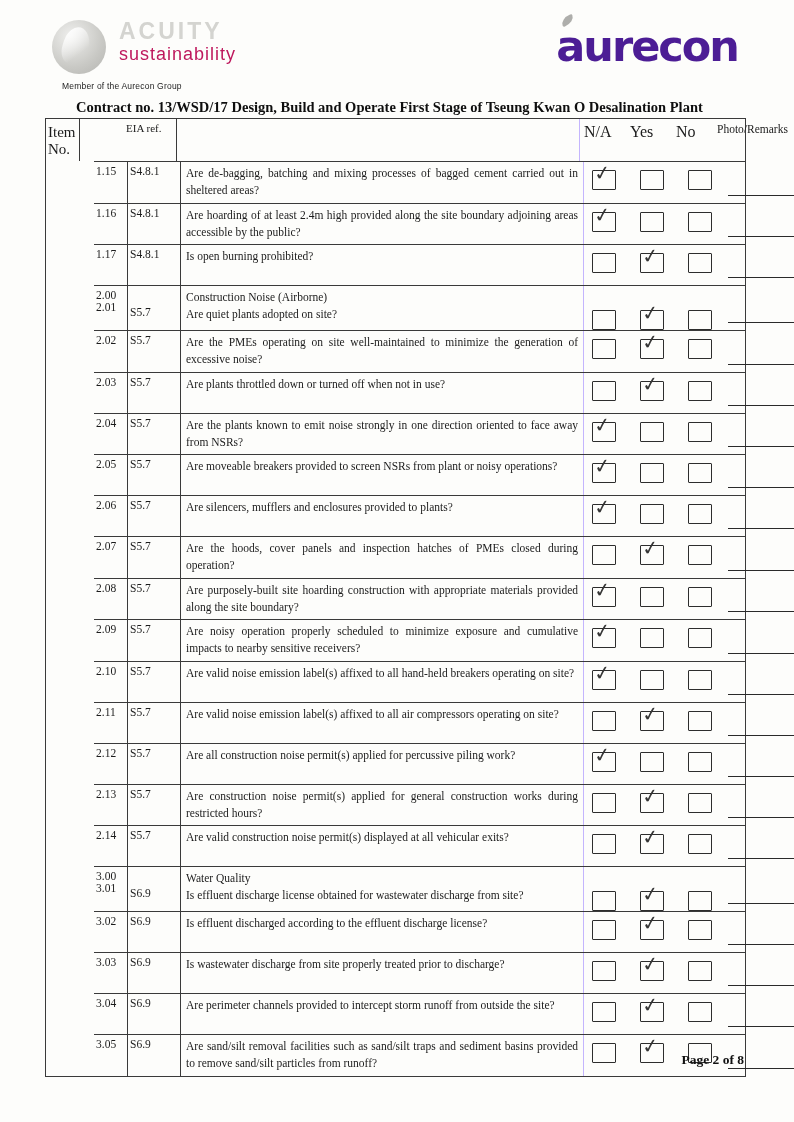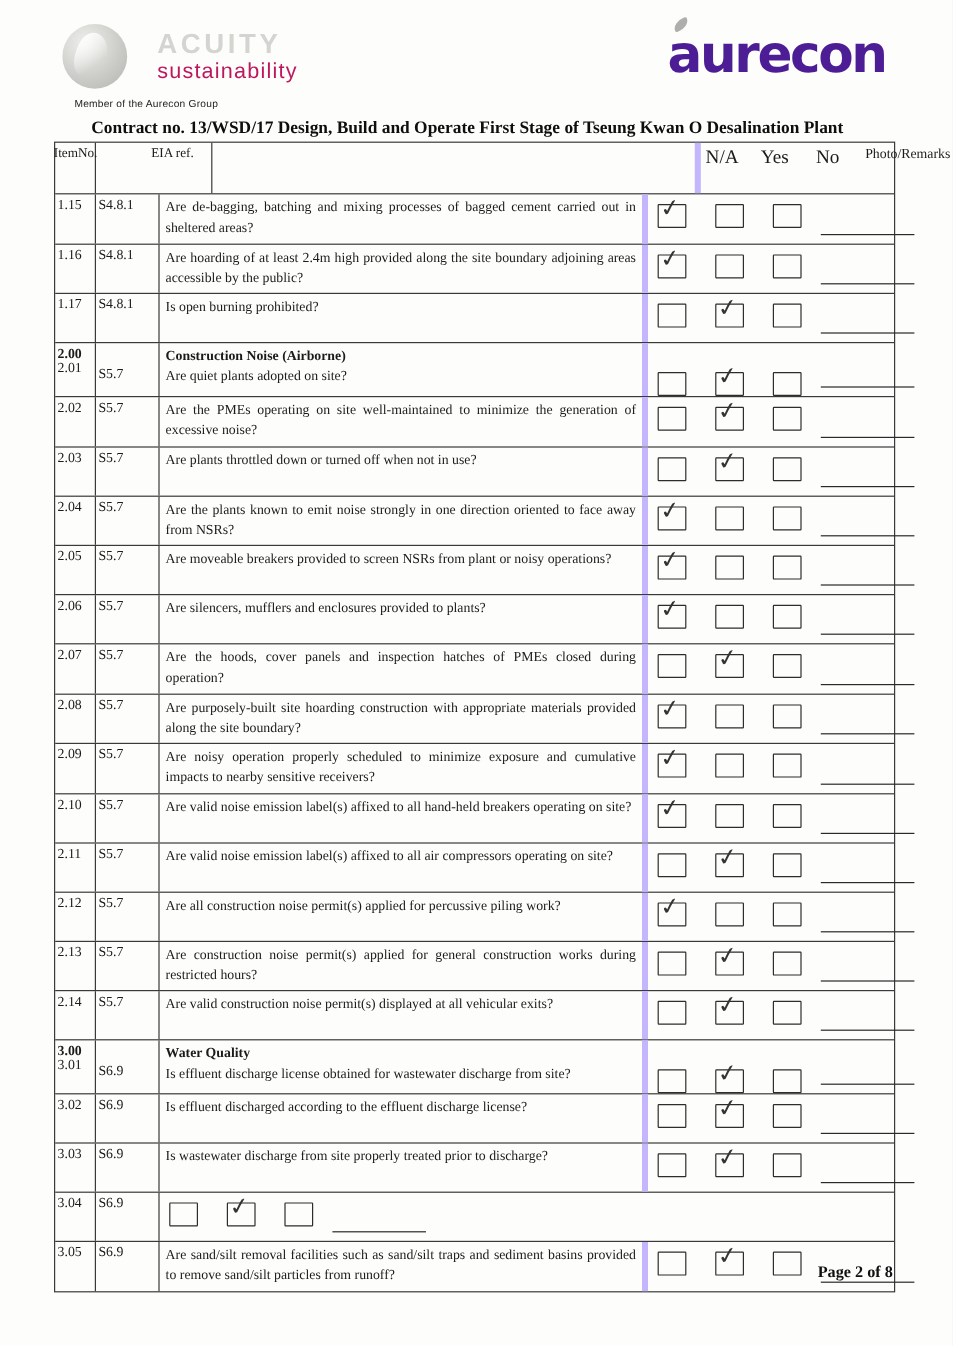--- a/index.html
+++ b/index.html
@@ -4,21 +4,21 @@
 <style>
   html,body { margin:0; padding:0; background:#e9e9e7; }
   .page {
     position:relative; width:794px; height:1122px; margin:0 auto;
     background:#fdfdfb; overflow:hidden;
     font-family:"Liberation Serif", serif; color:#1b1b1b;
   }
 
   
   .acuity { position:absolute; left:52px; top:20px; }
-  .acuity-top { display:flex; align-items:center; gap:25px; }
+  .acuity-top { display:flex; gap:13px; }
   .acuity-circle {
     width:54px; height:54px; border-radius:50%;
     background: radial-gradient(circle at 35% 30%, #efefed 0%, #c9c9c5 60%, #b3b3af 100%);
     position:relative; flex:0 0 auto;
   }
   .acuity-circle::after {
     content:""; position:absolute; left:11px; top:7px; width:26px; height:38px;
     border-radius:60% 70% 50% 55%;
     background: linear-gradient(125deg, rgba(255,255,255,.95) 10%, rgba(255,255,255,0) 70%);
     transform: rotate(18deg);
@@ -52,45 +52,45 @@
     position:absolute; left:76px; top:99px; width:690px;
     font-weight:bold; font-size:14.5px; color:#0e0e0e; white-space:nowrap;
   }
 
   
   .checklist {
     position:absolute; left:45px; top:118px; width:699px;
     border:1.5px solid #3a3a3a; background:transparent;
   }
   .h-row { display:flex; min-height:42px; }
-  .t-row { display:flex; min-height:40px; border-top:1px solid #3a3a3a; }
+  .t-row { display:flex; min-height:40px; border-top:1px solid #3a3a3a;margin-left:48px; }
   .section-row { min-height:44px; }
 
   .c-item {
     width:30px; flex:0 0 30px; border-right:1px solid #3a3a3a;
     font-size:11.5px; padding:3px 1px 3px 2px;
   }
   .c-eia {
     width:48px; flex:0 0 48px; border-right:1px solid #3a3a3a;
     font-size:11.5px; padding:3px 2px;
   }
   .c-q {
-    width:392px; flex:0 0 392px; border-right:5px solid #c4b5fd;
+    width:392px; flex:0 0 392px; border-right:1px solid #c4b5fd;
     font-size:11.5px; line-height:1.5; padding:3px 5px;
   }
   .q-text { text-align:justify; }
-  .sec-item, .sec-title { font-weight:bold; }
+  .sec-item, .sec-title { font-weight:normal; }
   .section-row .c-eia { padding-top:20px; }
   .section-row .c-checks { padding-top:24px !important; }
 
   .c-checks {
     flex:1 1 auto; position:relative; display:flex;
     align-items:flex-start; padding-top:8px;
   }
-  .h-item { display:flex; flex-direction:row; justify-content:center; font-size:11px; }
+  .h-item { display:flex; flex-direction:column; justify-content:flex-end; font-size:15px; }
   .h-eia { font-size:11px; padding-top:3px;margin-left:44px; }
   .h-checks { padding-top:0; }
   .hl { position:absolute; top:4px; font-size:16px; text-align:left; }
   .hl-na      { left:4px;  width:30px; }
   .hl-yes     { left:50px; width:30px; }
   .hl-no      { left:96px; width:30px; }
   .hl-remarks { left:137px; width:90px; text-align:left; font-size:11.5px; }
 
   .box {
     width:22px; height:18px; flex:0 0 22px;
@@ -596,20 +596,24 @@
   </div>
 
   <div class="t-row">
     <div class="c-item">
       <div class="sec-item"></div>
       <div class="itm">3.04</div>
     </div>
     <div class="c-eia">
       <span class="eia">S6.9</span>
     </div>
+    <div class="c-q">
+      <div class="sec-title"></div>
+      <div class="q-text">Are perimeter channels provided to intercept storm runoff from outside the site?</div>
+    </div>
     <div class="c-checks">
       <span class="box box-na"></span>
       <span class="box box-yes">
               <span class="tick">✓</span>
             </span>
       <span class="box box-no"></span>
       <span class="remark-line"></span>
     </div>
   </div>
 

